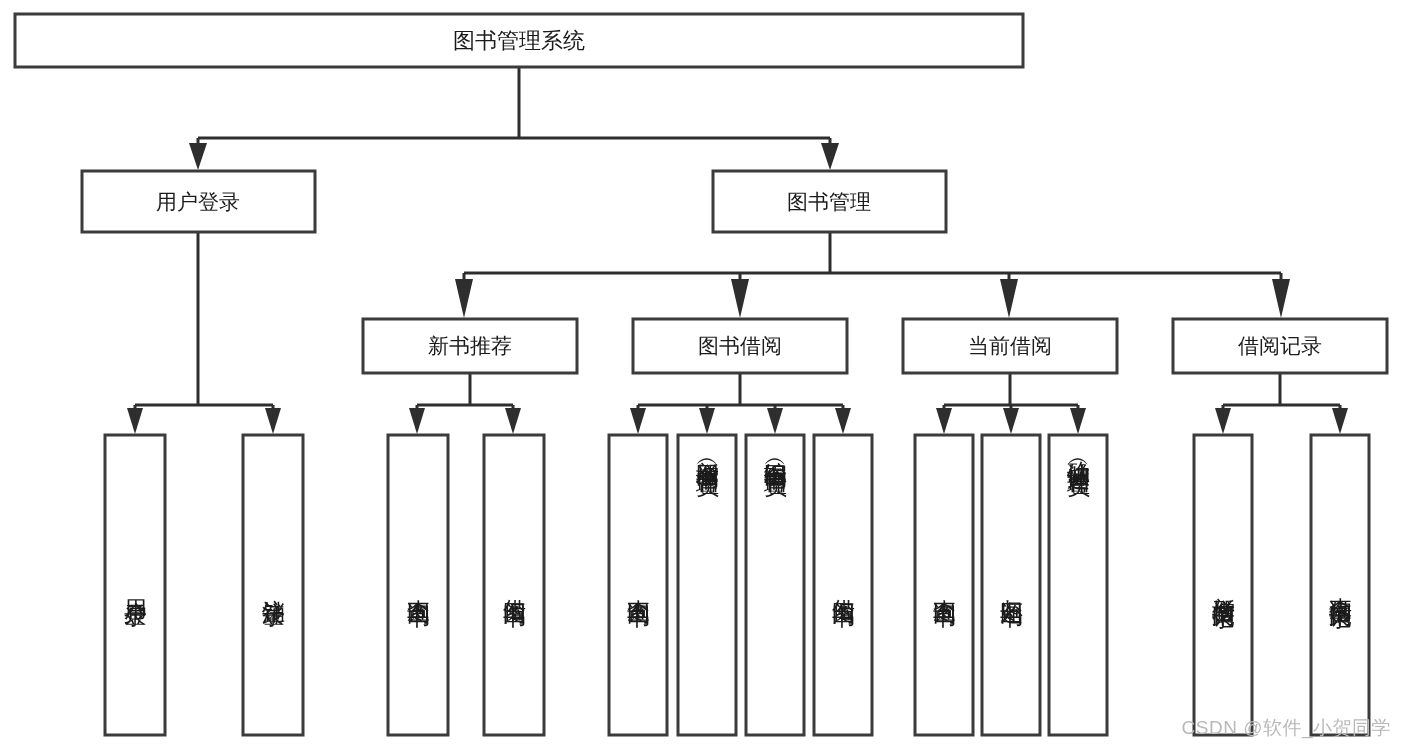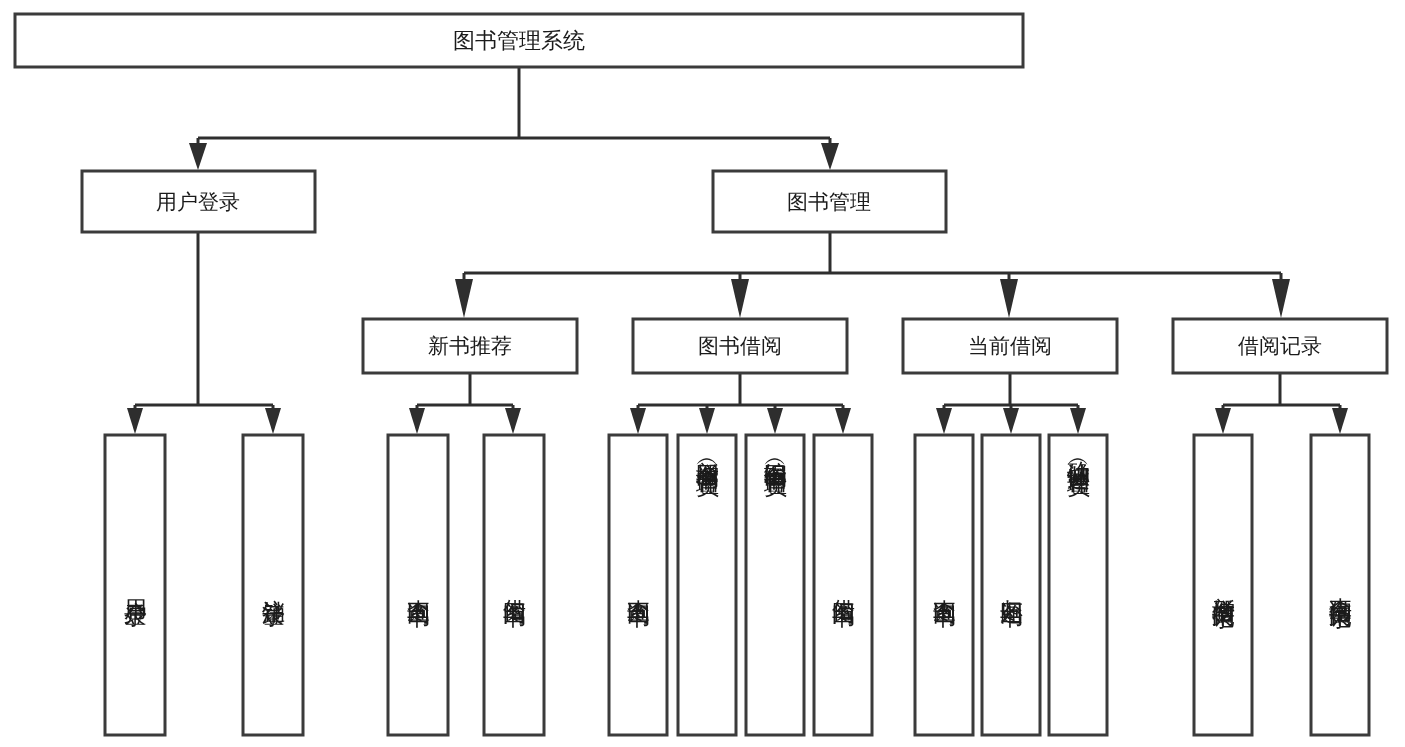--- a/index.html
+++ b/index.html
@@ -279,14 +279,15 @@
   </div>
 
   <div class="leaf-label-holder" style="left:1194px; top:435px; width:58px; height:300px;">
     <span class="leaf-label">新增借阅记录</span>
   </div>
 
   <div class="leaf-label-holder" style="left:1311px; top:435px; width:58px; height:300px;">
     <span class="leaf-label">查询借阅记录</span>
   </div>
 
+  <div class="watermark">CSDN @软件_小贺同学</div>
 
 </div>
 
 </body></html>

